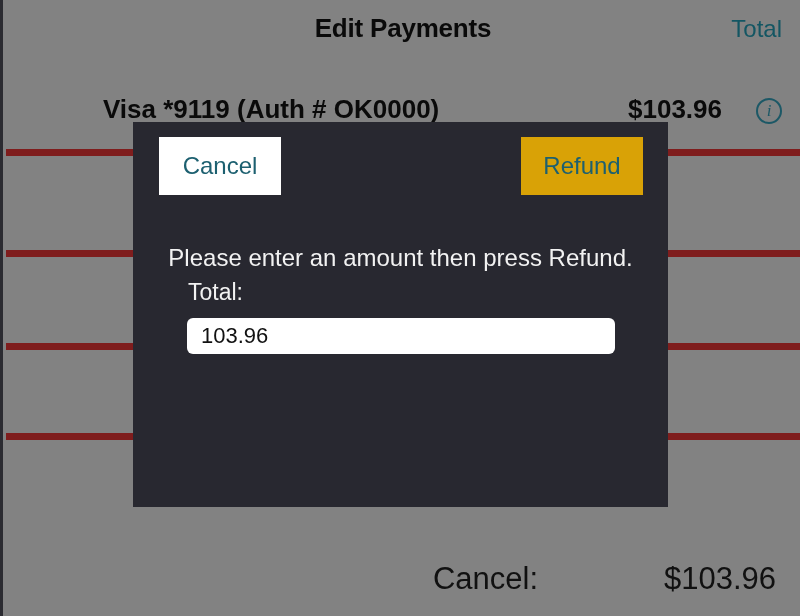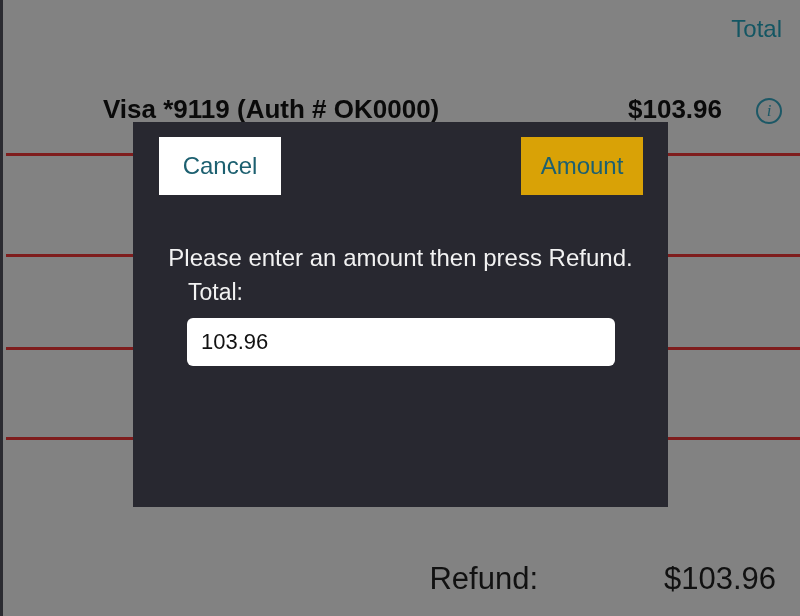--- a/index.html
+++ b/index.html
@@ -57,21 +57,21 @@
     top: 58px;
     left: 3px;
     right: 0;
     bottom: 110px;
   }
   .payment-row {
     position: absolute;
     left: 0;
     right: 0;
     height: 98px;
-    border-bottom: 3px solid #7f1d1d;
+    border-bottom: 7px solid #7f1d1d;
     box-sizing: border-box;
   }
   .payment-row.r0 { top: 0px;   height: 98px; }
   .payment-row.r1 { top: 98px;  height: 101px; }
   .payment-row.r2 { top: 199px; height: 93px; }
   .payment-row.r3 { top: 292px; height: 90px; }
   .payment-row.r4 { top: 382px; border-bottom: none; }
 
   .payment-label {
     position: absolute;
@@ -202,68 +202,69 @@
     top: 157px;
     font-size: 23px;
     color: #f2f2f2;
   }
 
   #amount-input {
     position: absolute;
     left: 54px;
     top: 196px;
     width: 428px;
-    height: 48px;
+    height: 36px;
     background: #ffffff;
     border: none;
     border-radius: 6px;
     font-size: 22px;
     color: #111;
     padding: 0 14px;
     box-sizing: border-box;
     font-family: "Liberation Sans", sans-serif;
     outline: none;
   }
 </style>
 </head>
 <body>
 
 <div id="screen">
 
   <div id="nav-bar">
+    <div id="nav-title">Edit Payments</div>
     <div id="done-button">Total</div>
   </div>
 
   <div id="payments-list">
 
     <div class="payment-row r0">
       <div class="payment-label">Visa *9119 (Auth # OK0000)</div>
       <div class="payment-amount">$103.96</div>
       <div class="info-icon">i</div>
     </div>
 
     <div class="payment-row r1"></div>
     <div class="payment-row r2"></div>
     <div class="payment-row r3"></div>
     <div class="payment-row r4"></div>
 
   </div>
 
   <div id="total-row">
-    <div id="total-label">Refund:</div>
+    <div id="total-label">Cancel:</div>
     <div id="total-value">$103.96</div>
   </div>
 
 </div>
 
 <div id="modal">
 
   <div id="modal-header">
     <div id="cancel-button">Cancel</div>
-    <div id="refund-button">Amount</div>
+    <div id="refund-button">Refund</div>
   </div>
 
   <div id="modal-message">Please enter an amount then press Refund.</div>
 
   <div id="amount-label">Total:</div>
 
   <input id="amount-input" type="text" value="103.96" placeholder="0.00" style="">
 
 </div>
 

